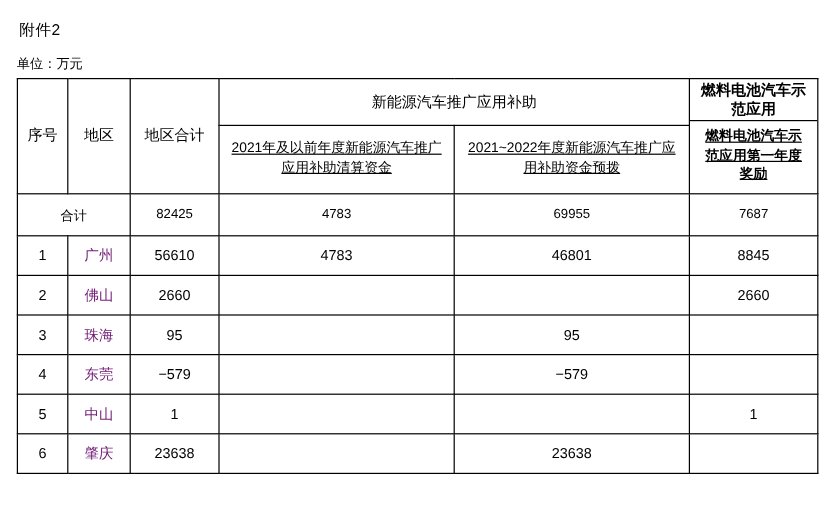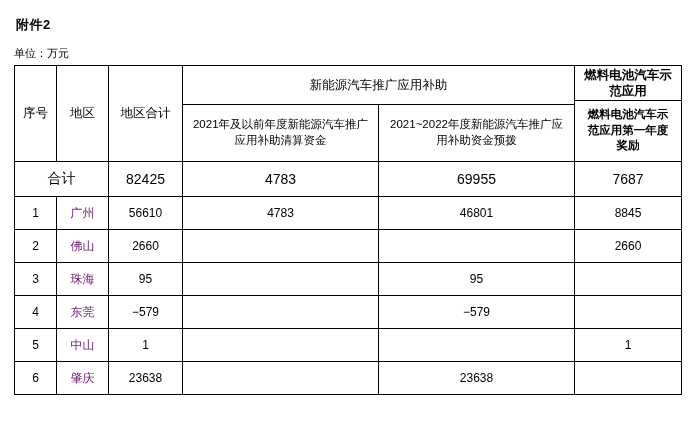--- a/index.html
+++ b/index.html
@@ -16,21 +16,21 @@
   }
   .page {
     position: relative;
     width: 695px;
     height: 436px;
     box-sizing: border-box;
     padding: 0 14px;
   }
   .attachment-label {
     font-size: 13px;
-    font-weight: bold;
+    font-weight: normal;
     margin-top: 16px;
     margin-left: 2px;
     letter-spacing: 0.5px;
   }
   .doc-title {
     text-align: center;
     font-size: 17px;
     font-weight: bold;
     line-height: 1.45;
     margin: 14px 42px 0 42px;
@@ -58,23 +58,24 @@
     font-size: 12.5px;
     font-weight: bold;
     line-height: 1.3;
     text-align: center;
   }
   .hdr-sub {
     font-size: 11.5px;
     font-weight: bold;
     line-height: 1.35;
     padding: 4px 6px;
+    text-decoration: underline;
   }
   .row-total td {
-    font-size: 14px;
+    font-size: 11px;
     font-weight: bold;
     height: 30px;
   }
   .data-row td {
     font-size: 12px;
     height: 28px;
   }
   .region-cell {
     color: #701a75;
   }

